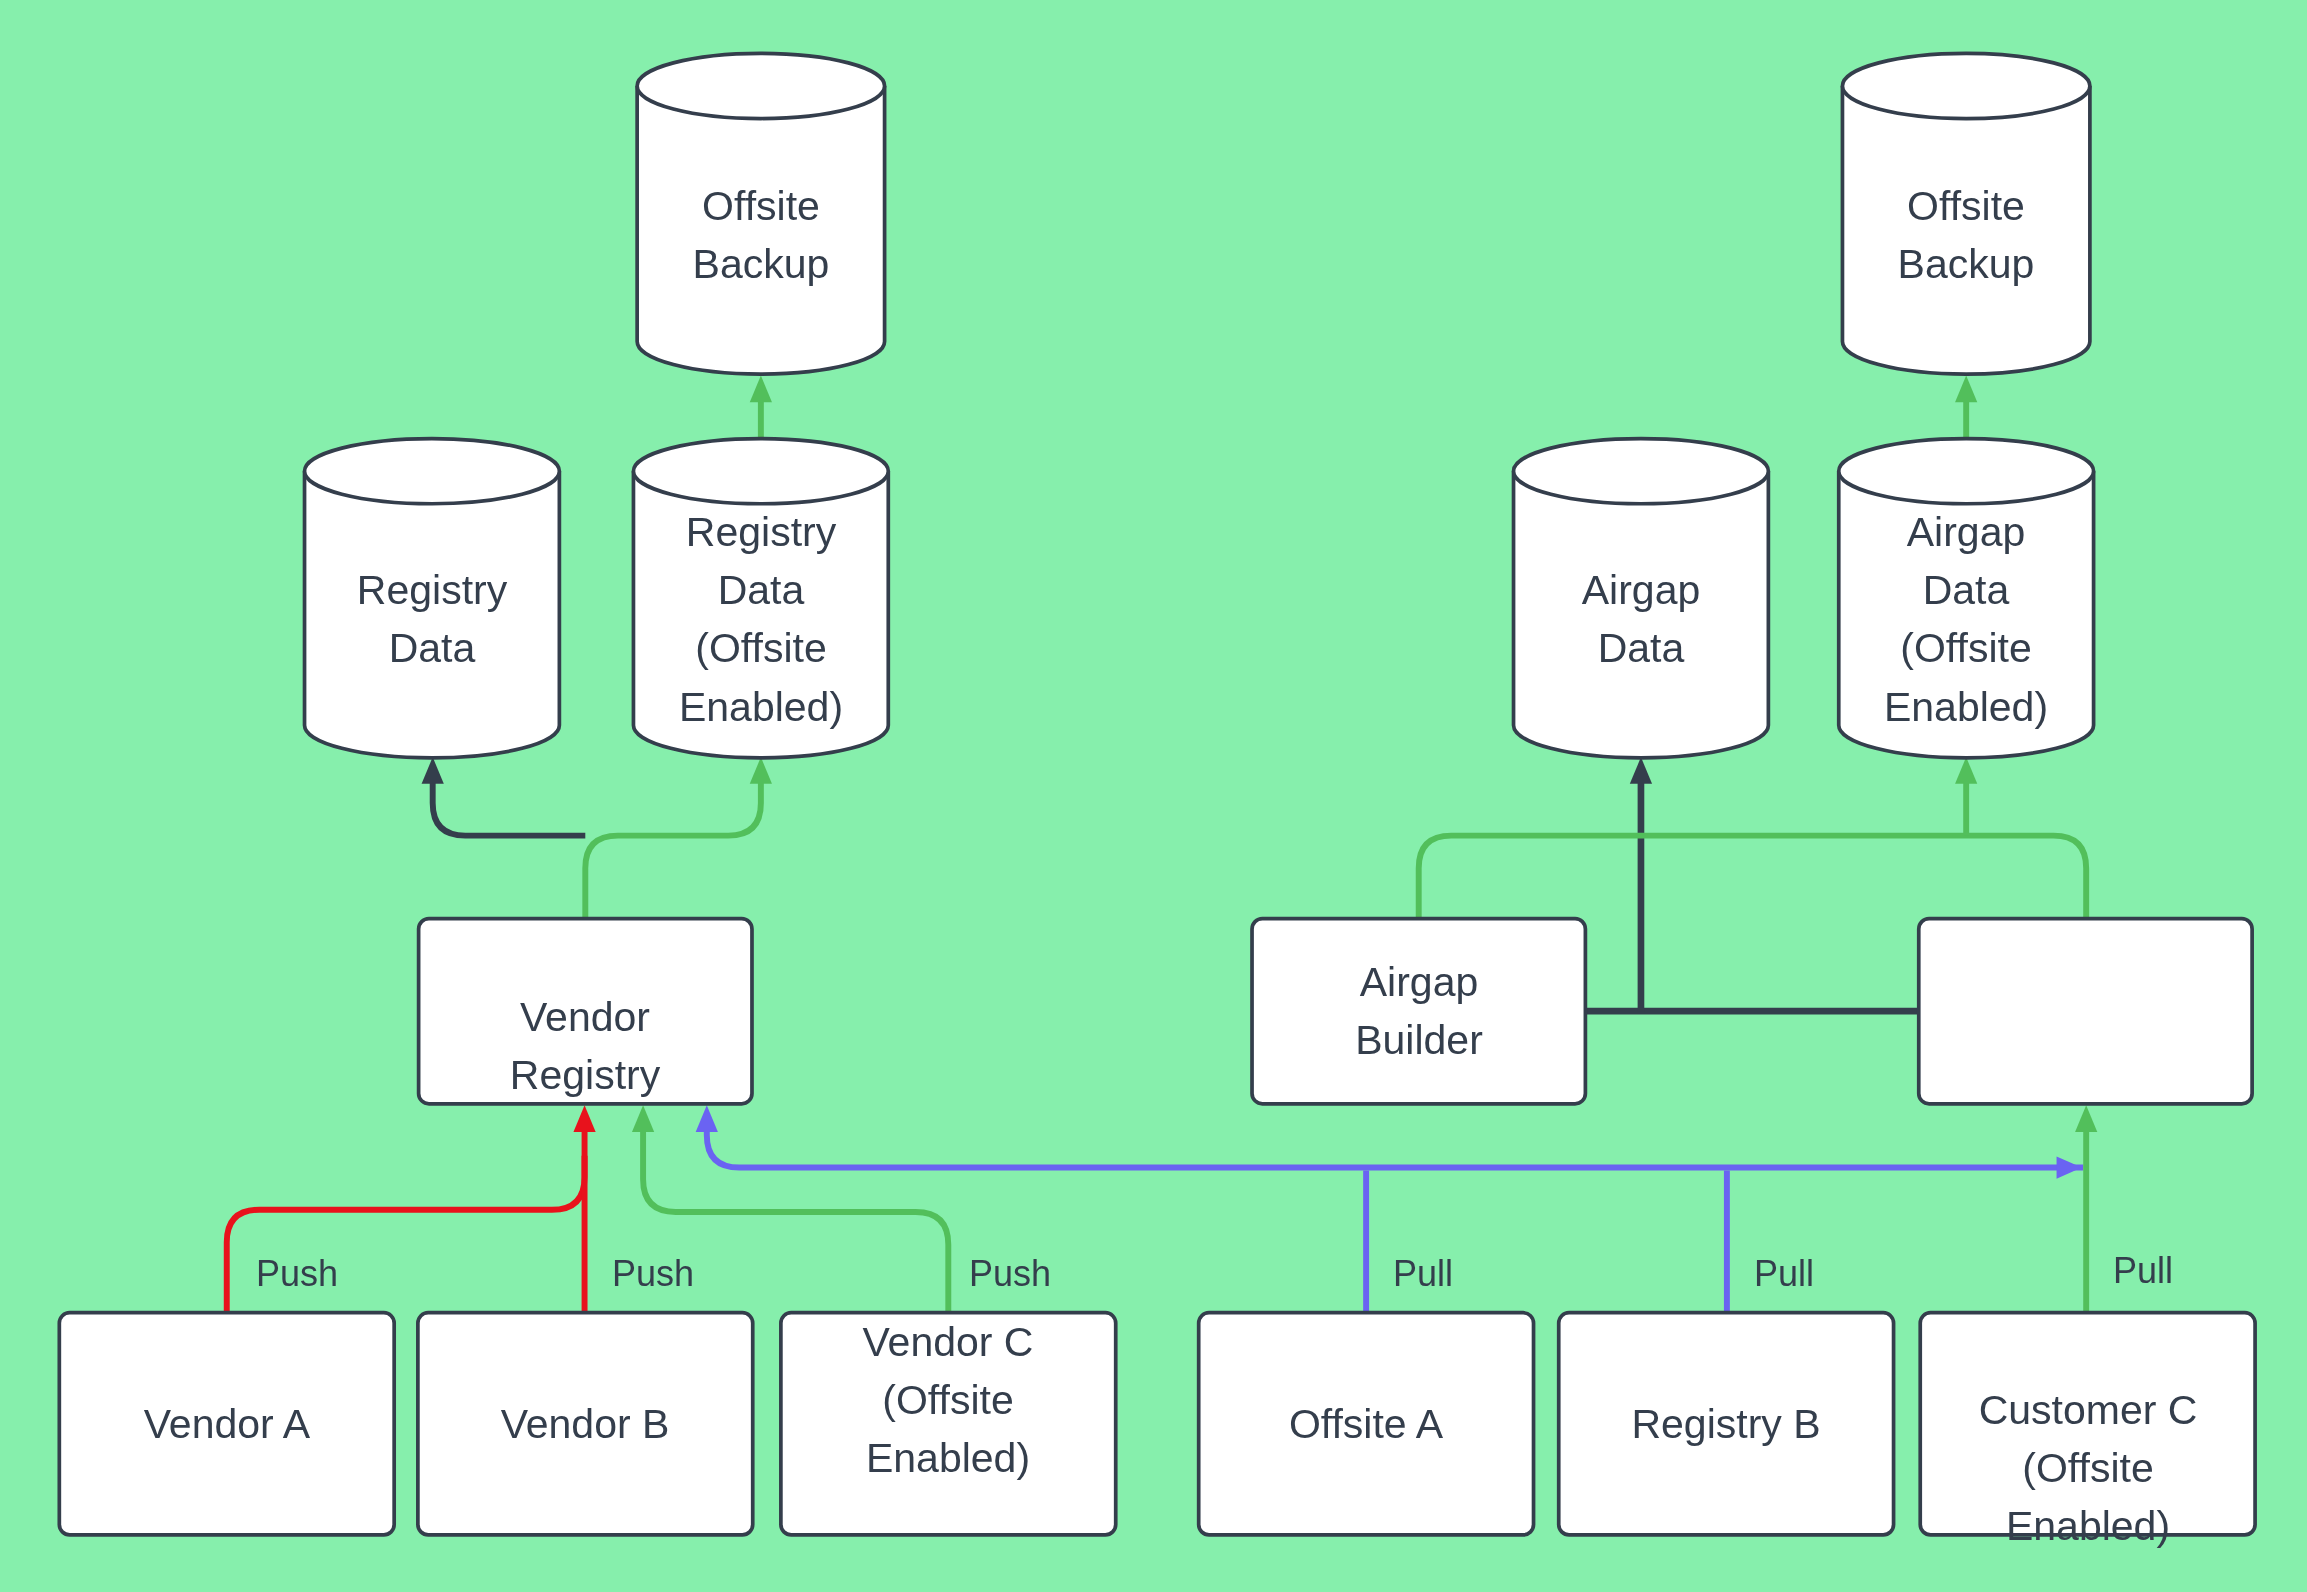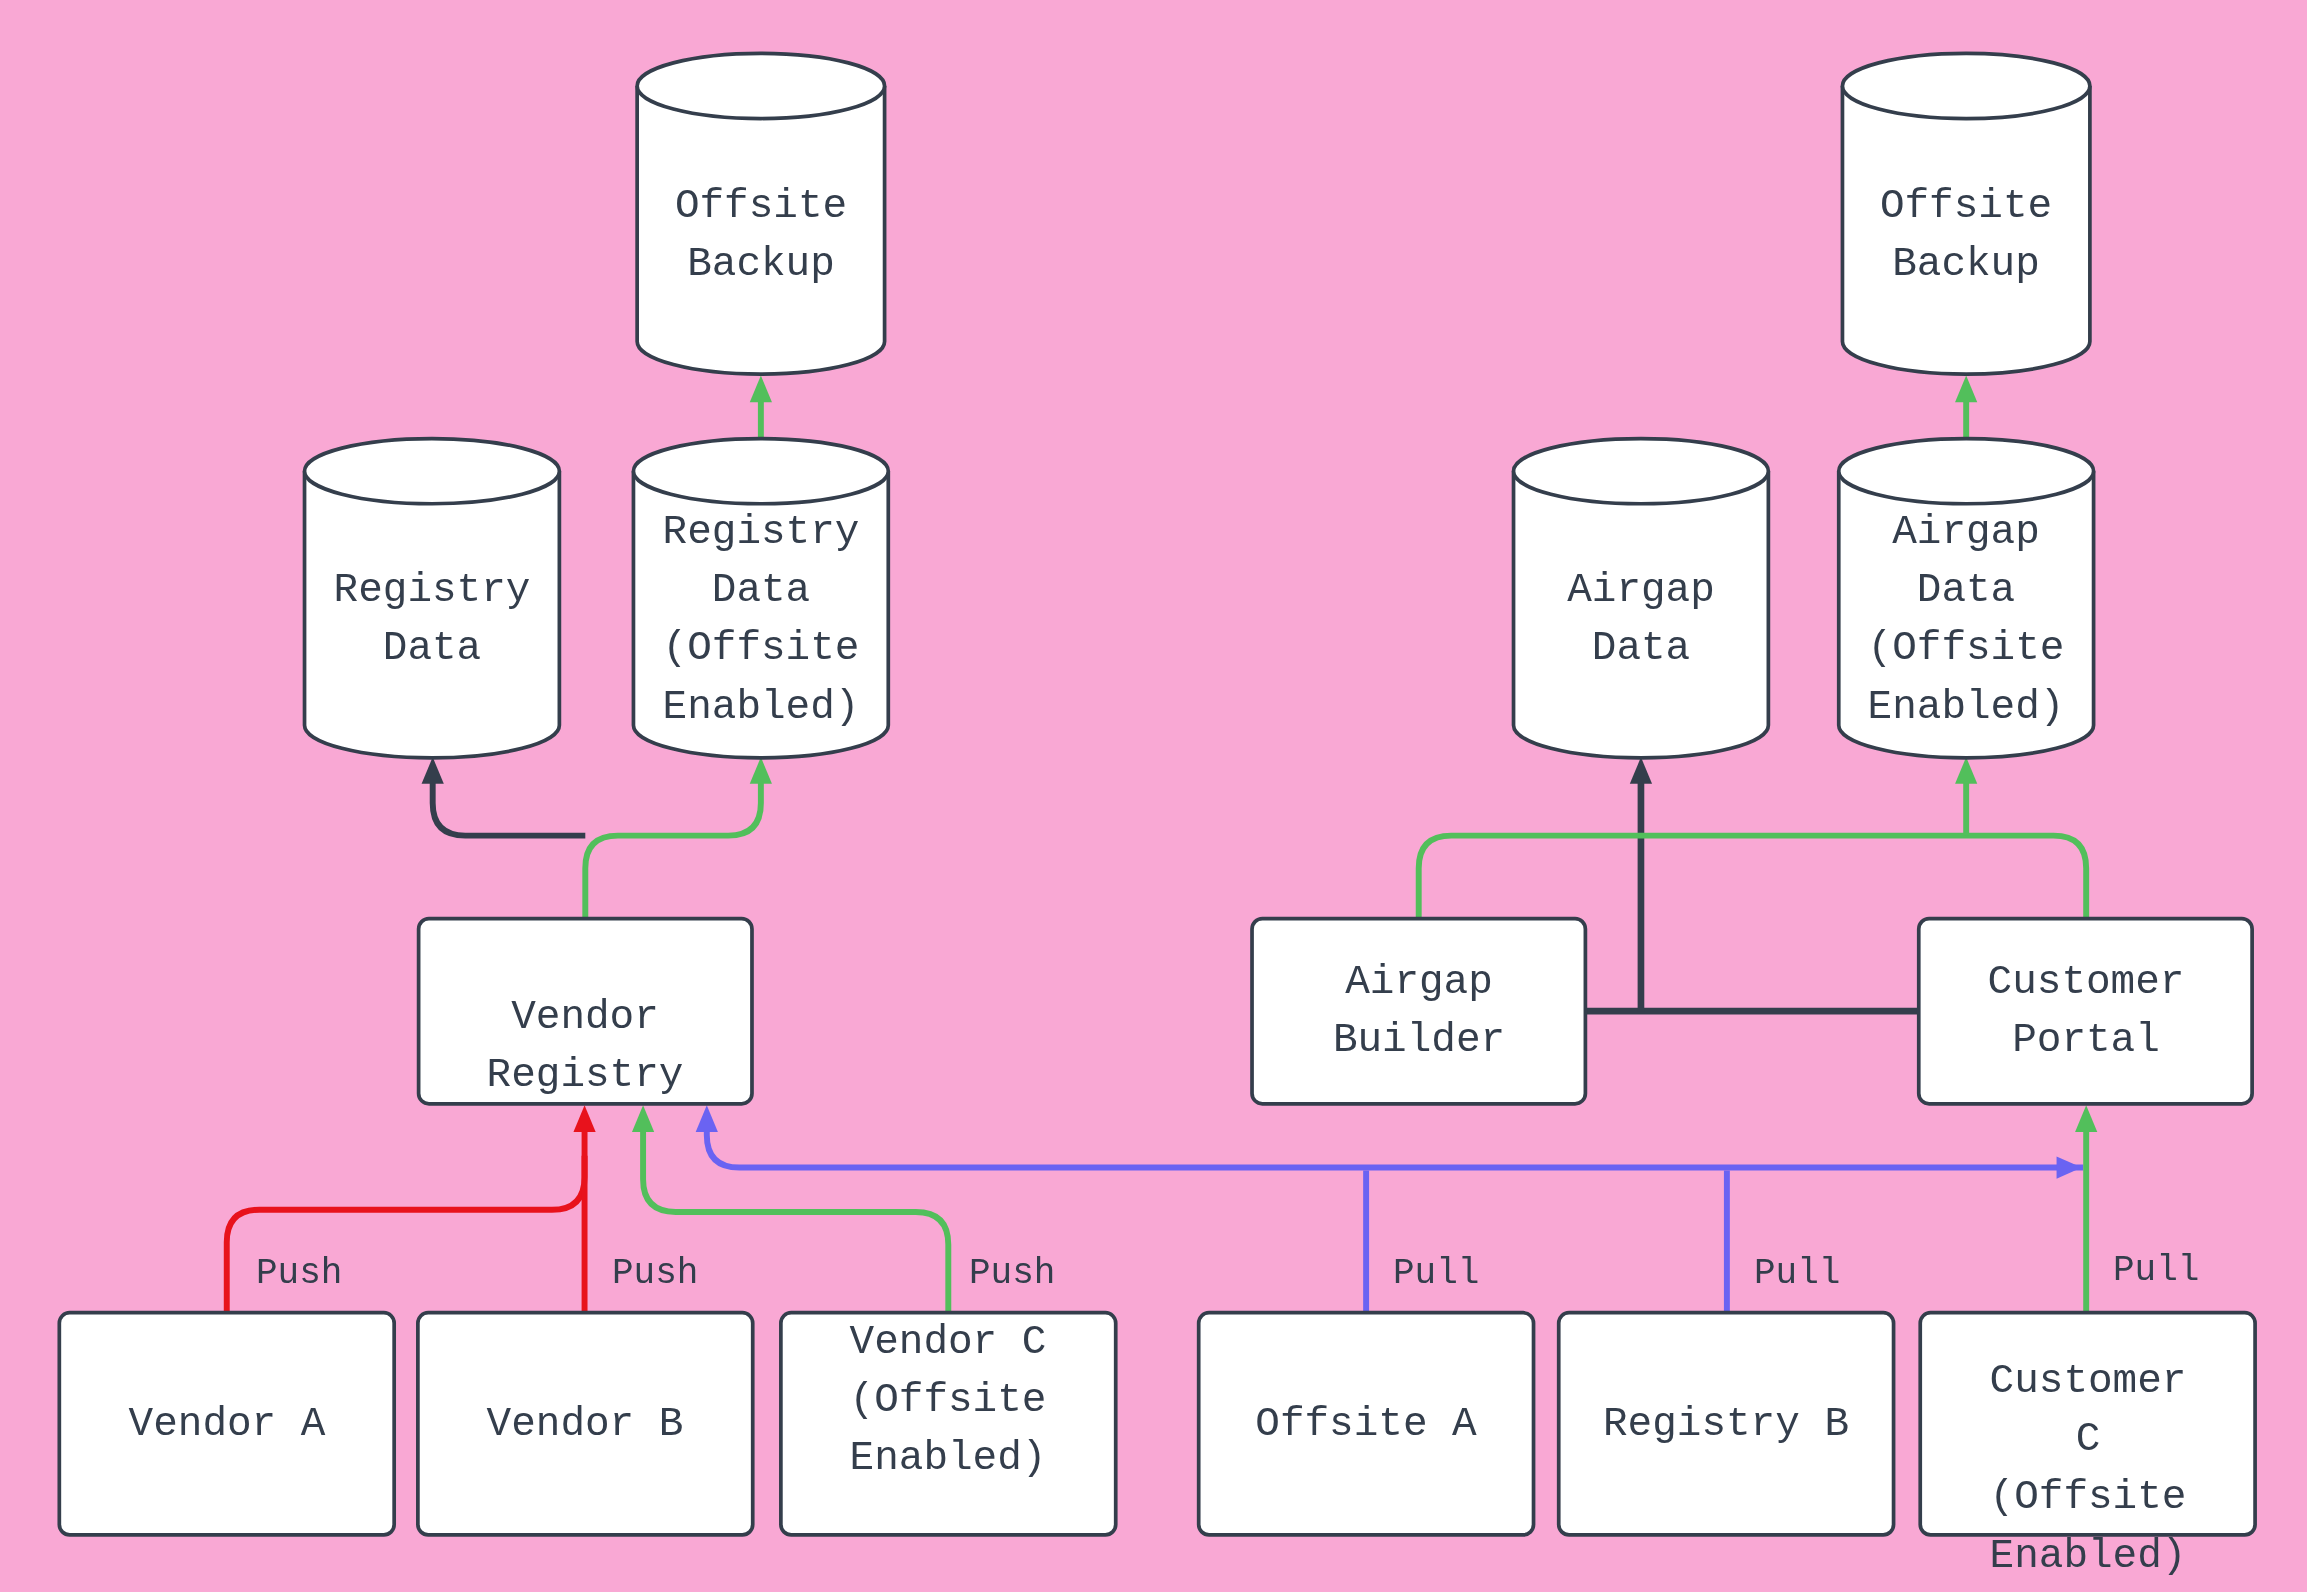--- a/index.html
+++ b/index.html
@@ -1,17 +1,17 @@
 <!DOCTYPE html>
 <html style="font-size:12px"><head>
 <meta charset="utf-8">
 <style>
   html,body{margin:0;padding:0;background:#ffffff;}
   body{width:2307px;height:1592px;overflow:hidden;}
-  .stage{position:relative;width:2307px;height:1592px;font-family:Liberation Mono, monospace;background:#f9a8d4;}
+  .stage{position:relative;width:2307px;height:1592px;font-family:Liberation Sans, sans-serif;background:#86efac;}
   .stage svg{position:absolute;left:0;top:0;width:2307px;height:1592px;}
   .lbl{position:absolute;transform:translate(-50%,-50%);text-align:center;color:#343e4c;
        font-size:41px;line-height:1.42;white-space:pre-line;pointer-events:none;}
   .edge-lbl{position:absolute;transform:translateY(-50%);text-align:left;color:#343e4c;
        font-size:36px;line-height:1.2;white-space:pre;pointer-events:none;}
 </style>
 </head>
 <body>
 
 <div class="stage">
@@ -108,22 +108,20 @@
   <div class="lbl" style="left:1641px;top:619px;">Airgap
 Data</div>
   <div class="lbl" style="left:1966px;top:619px;">Airgap
 Data
 (Offsite
 Enabled)</div>
   <div class="lbl" style="left:585px;top:1046px;">Vendor
 Registry</div>
   <div class="lbl" style="left:1419px;top:1011px;">Airgap
 Builder</div>
-  <div class="lbl" style="left:2086px;top:1011px;">Customer
-Portal</div>
   <div class="lbl" style="left:227px;top:1424px;">Vendor A</div>
   <div class="lbl" style="left:585px;top:1424px;">Vendor B</div>
   <div class="lbl" style="left:948px;top:1400px;">Vendor C
 (Offsite
 Enabled)</div>
   <div class="lbl" style="left:1366px;top:1424px;">Offsite A</div>
   <div class="lbl" style="left:1726px;top:1424px;">Registry B</div>
   <div class="lbl" style="left:2088px;top:1424px;margin-top:44px;">Customer C
 (Offsite
 Enabled)</div>

